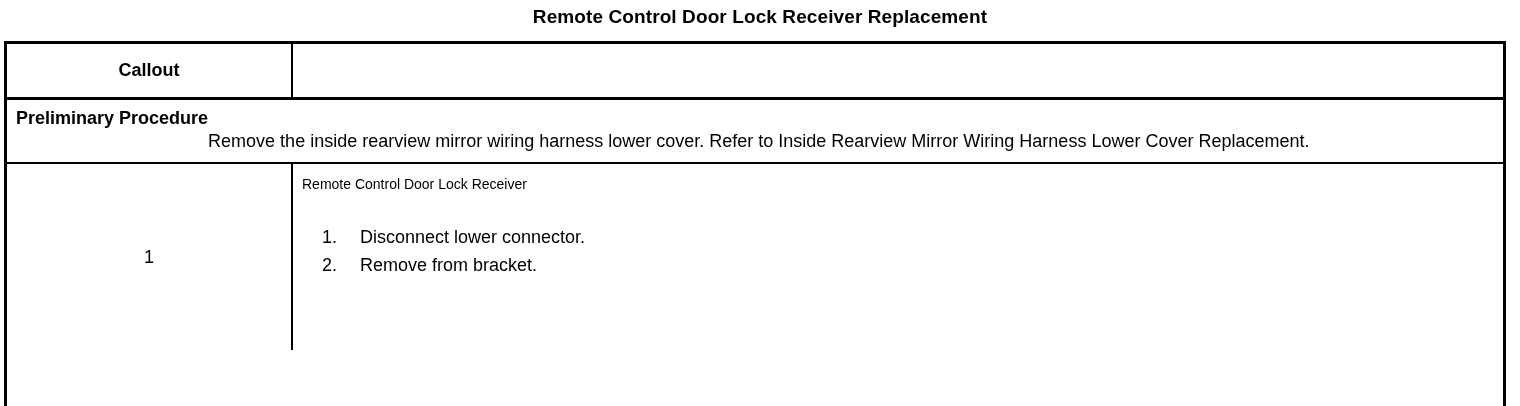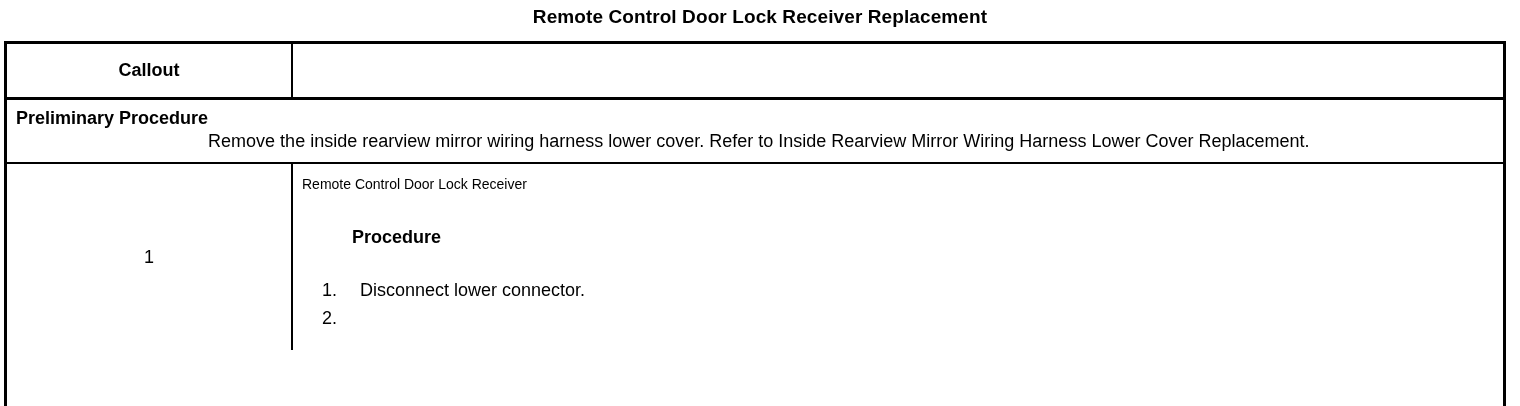--- a/index.html
+++ b/index.html
@@ -149,27 +149,27 @@
 
     <div class="row row-prelim">
       <div class="prelim-heading">Preliminary Procedure</div>
       <div class="prelim-text">Remove the inside rearview mirror wiring harness lower cover. Refer to Inside Rearview Mirror Wiring Harness Lower Cover Replacement.</div>
     </div>
 
     <div class="row row-item">
       <div class="cell-callout">1</div>
       <div class="cell-component">
         <div class="component-name">Remote Control Door Lock Receiver</div>
-        <div class="procedure-heading">Procedure</div>
         <ol class="steps">
           <li>
             <span class="step-num">1.</span>
             <span class="step-text">Disconnect lower connector.</span>
           </li>
           <li>
             <span class="step-num">2.</span>
+            <span class="step-text">Remove from bracket.</span>
           </li>
         </ol>
       </div>
     </div>
 
   </div>
 </div>
 
 </body></html>

